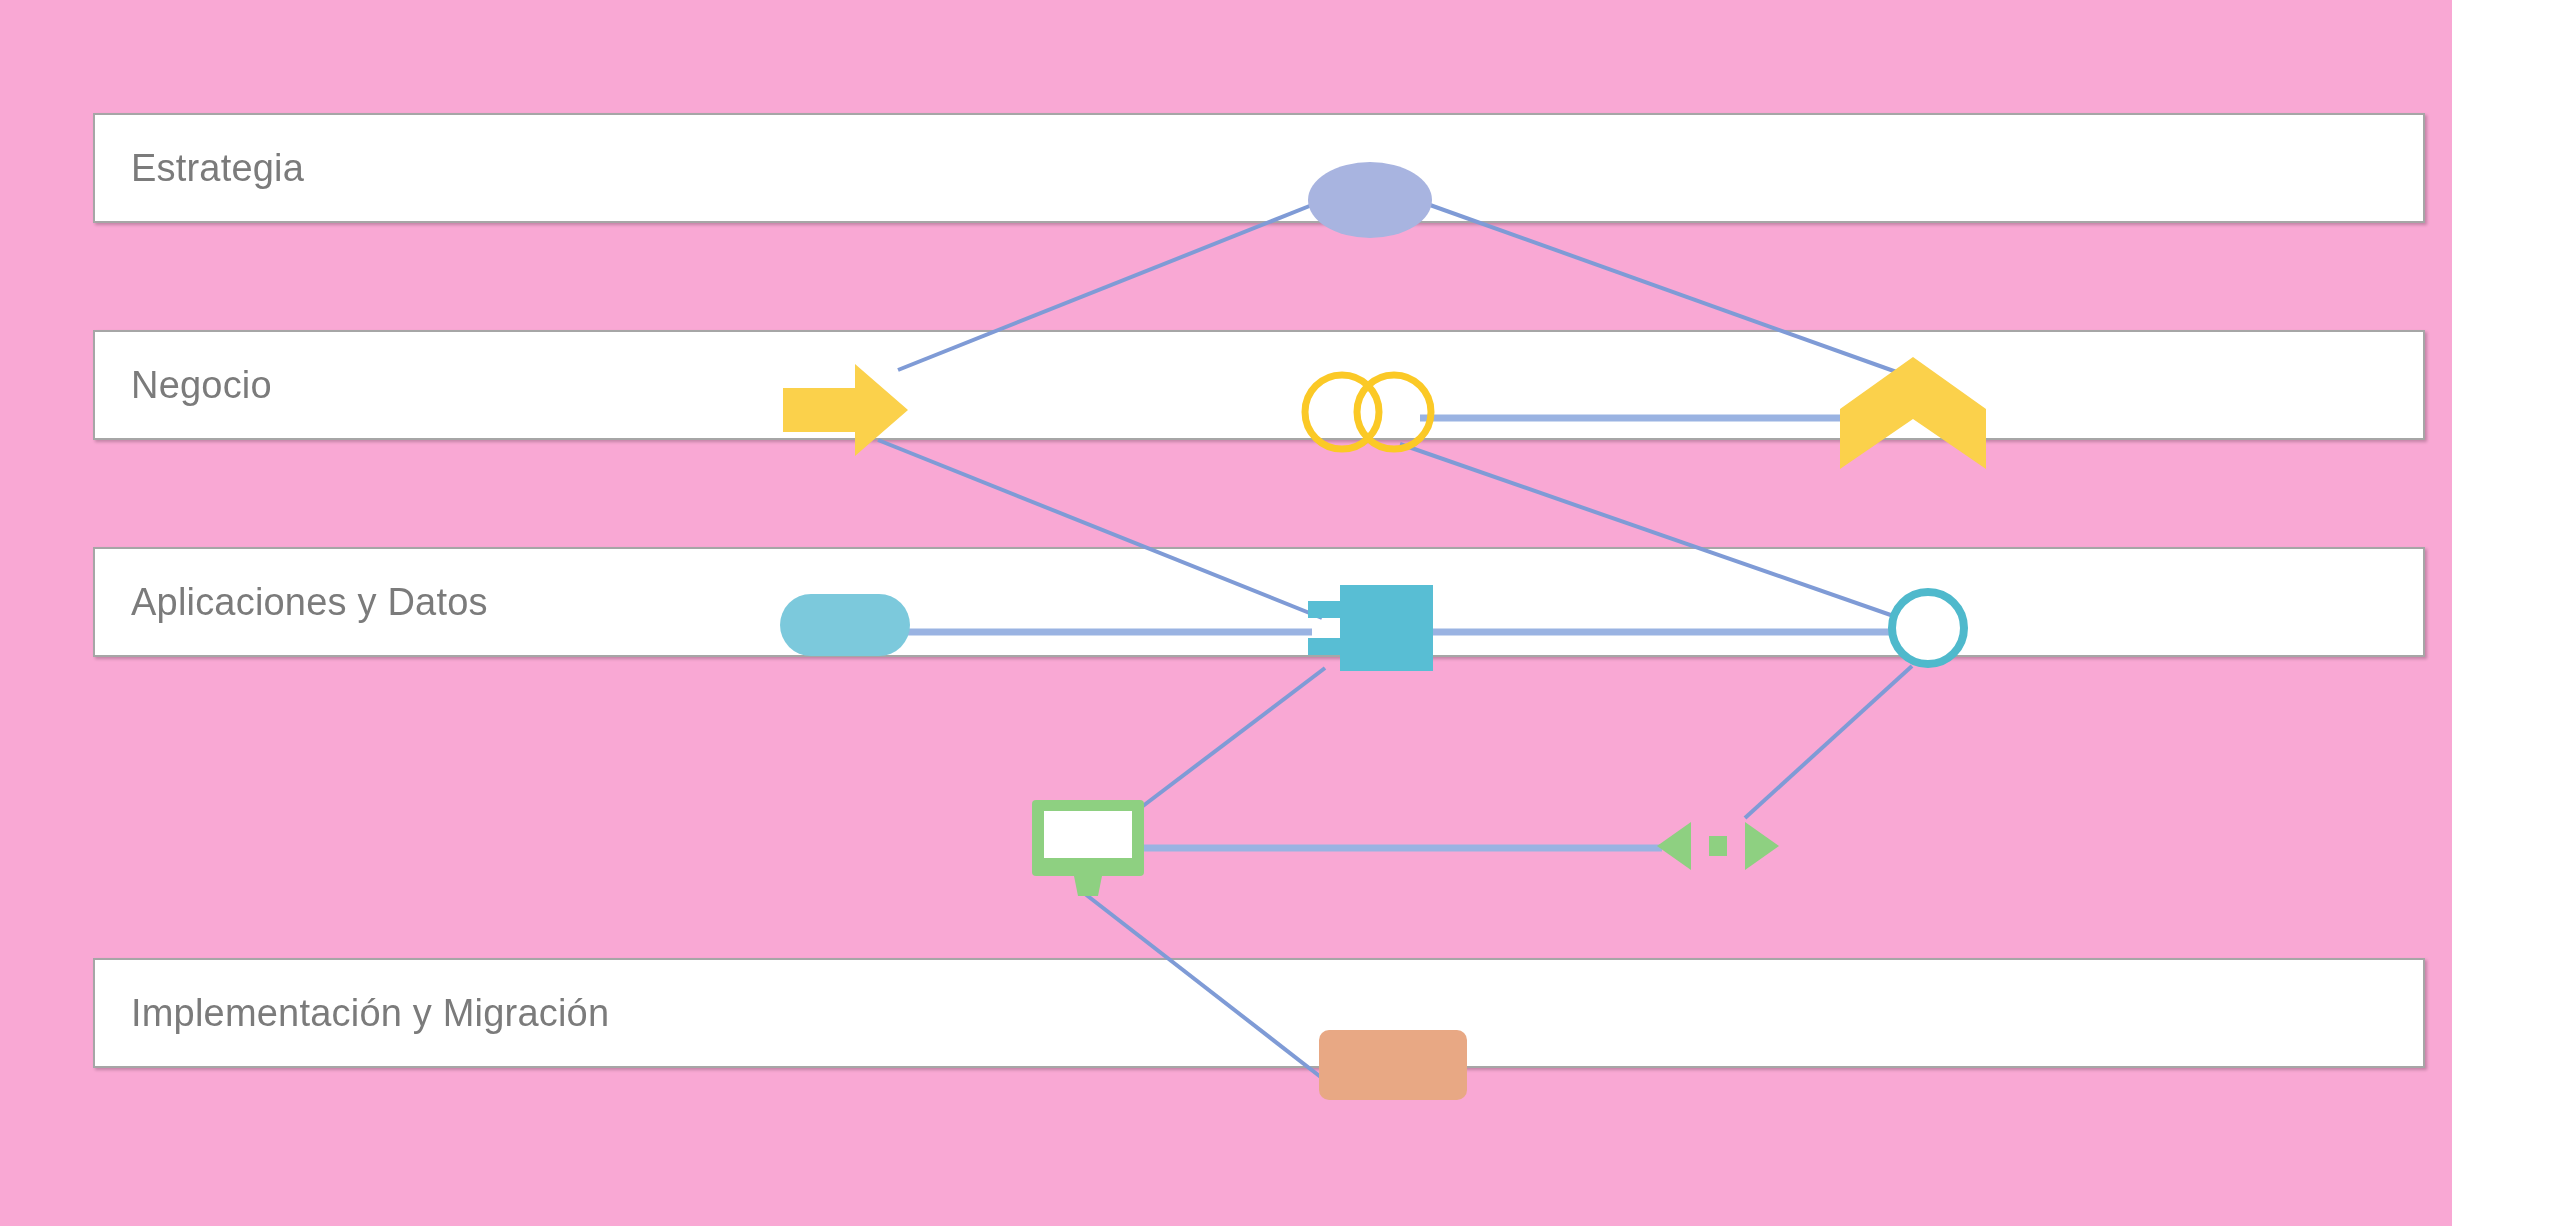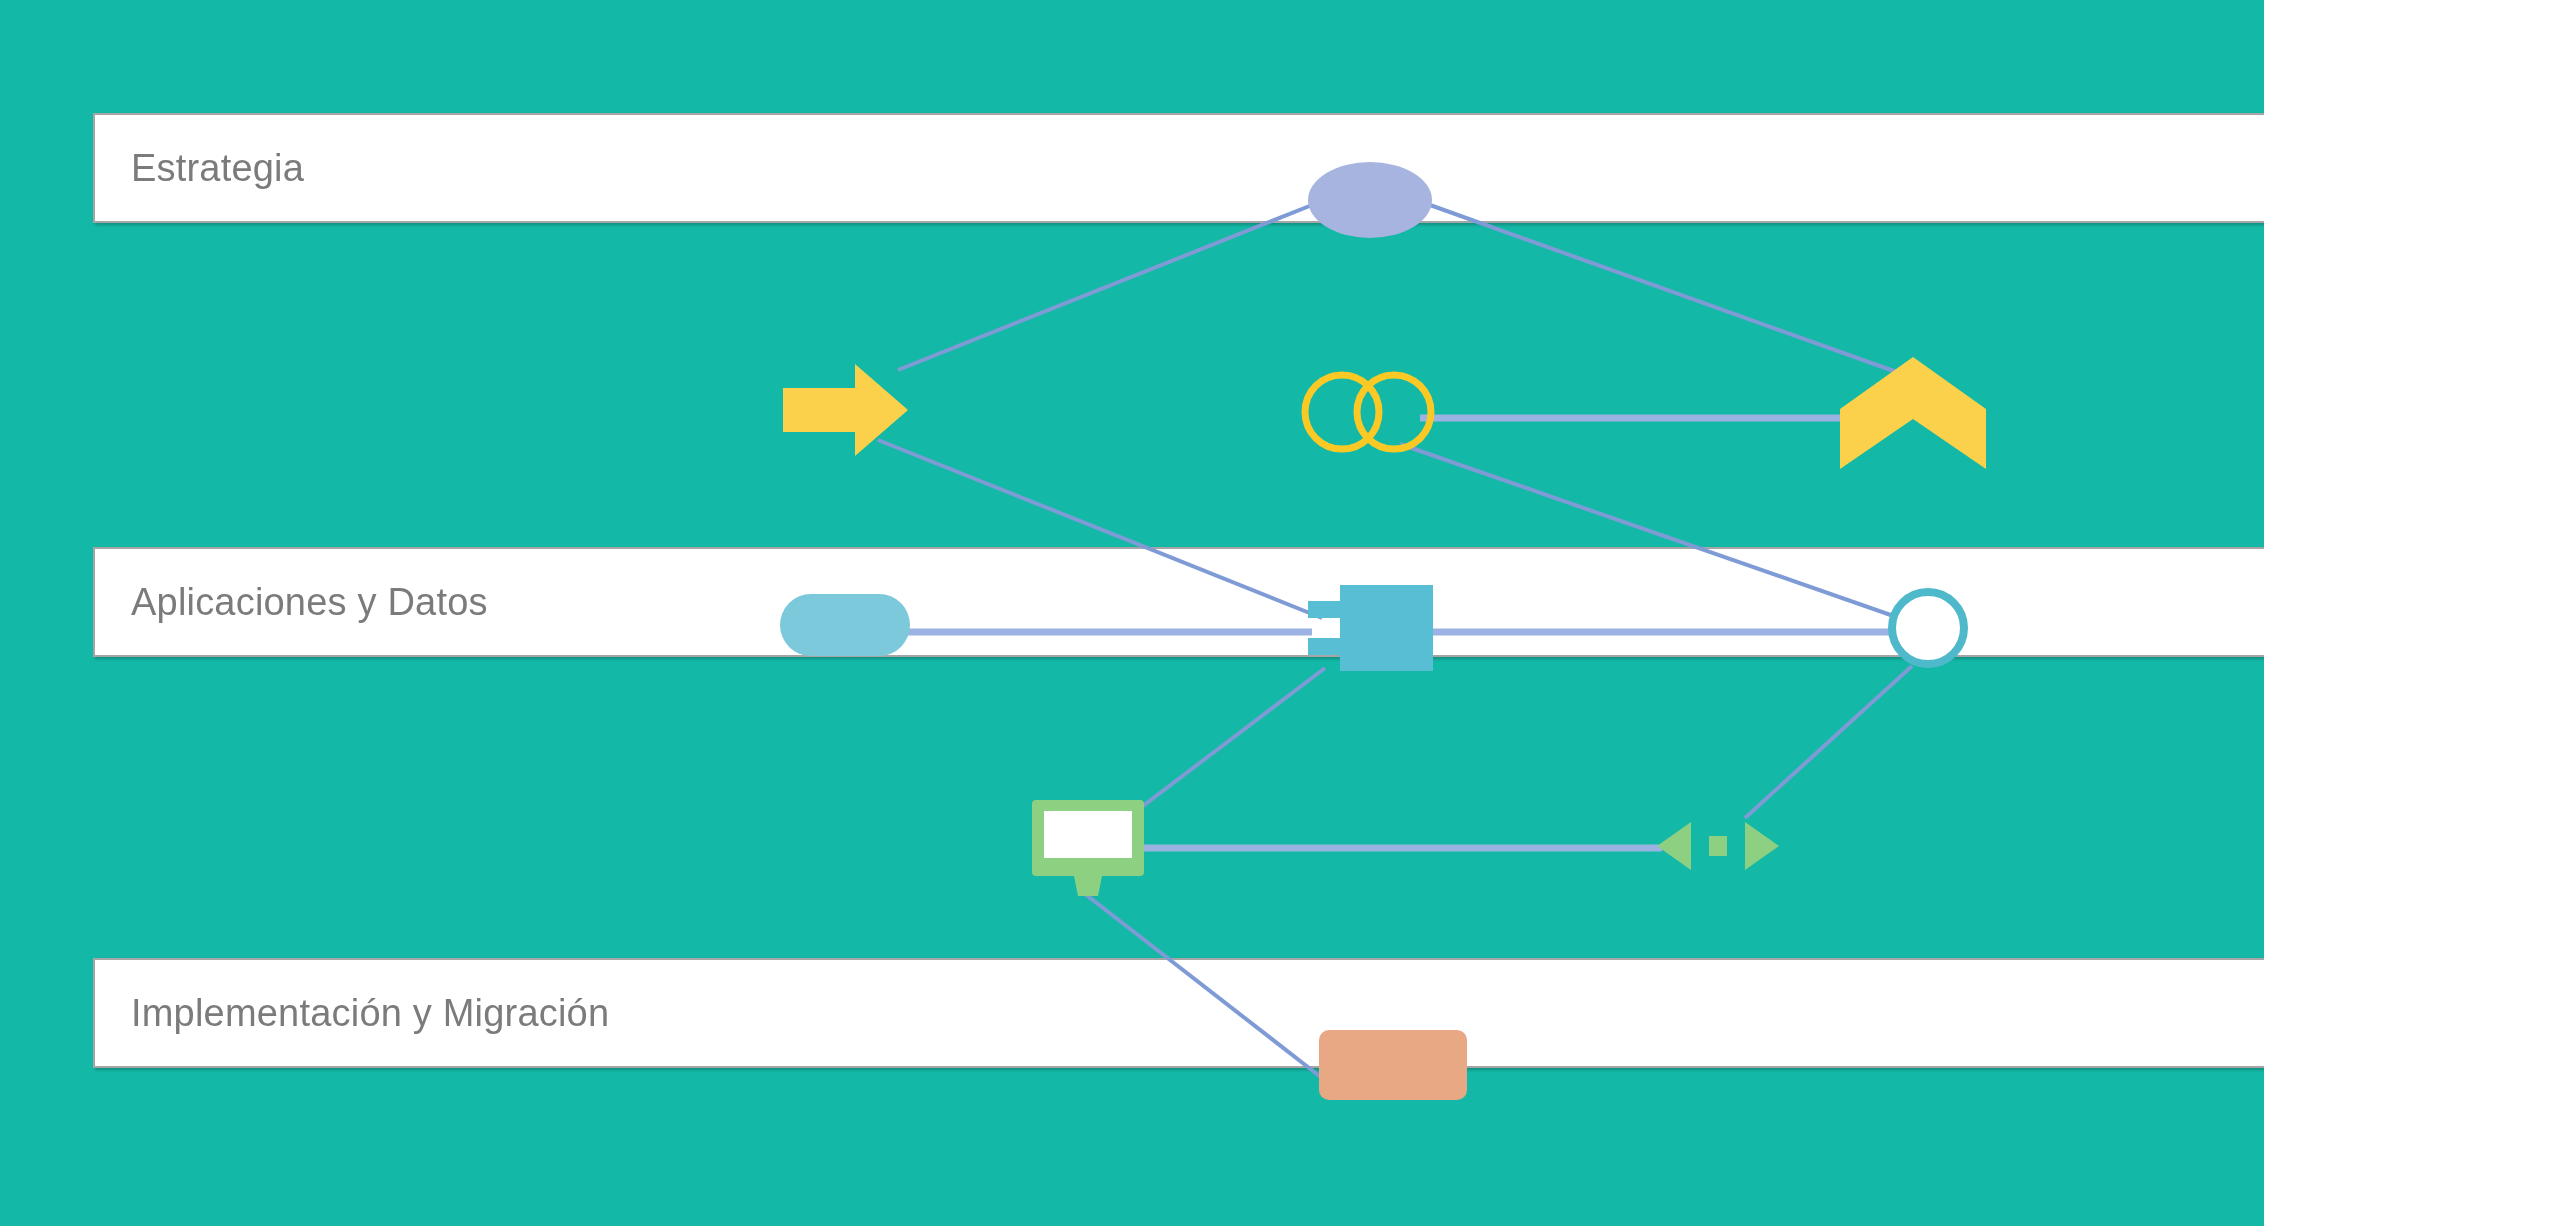--- a/index.html
+++ b/index.html
@@ -6,23 +6,23 @@
   html, body {
     margin: 0;
     padding: 0;
     background: #ffffff;
   }
   body {
     font-family: "Liberation Sans", sans-serif;
   }
   #canvas {
     position: relative;
-    width: 2264px;
+    width: 2452px;
     height: 1226px;
-    background: #14b8a6;
+    background: #f9a8d4;
     overflow: hidden;
   }
 
   
   .layer-band {
     position: absolute;
     left: 93px;
     width: 2332px;
     background: #ffffff;
     border: 2px solid #a6a6a6;
@@ -69,20 +69,23 @@
 </style>
 </head>
 <body>
 
 <div id="canvas">
 
   <div class="layer-band" style="top:113px; height:110px;">
     <span class="layer-label">Estrategia</span>
   </div>
 
+  <div class="layer-band" style="top:330px; height:110px;">
+    <span class="layer-label">Negocio</span>
+  </div>
 
   <div class="layer-band" style="top:547px; height:110px;">
     <span class="layer-label">Aplicaciones y Datos</span>
   </div>
 
 
   <div class="layer-band" style="top:958px; height:110px;">
     <span class="layer-label">Implementación y Migración</span>
   </div>
 

